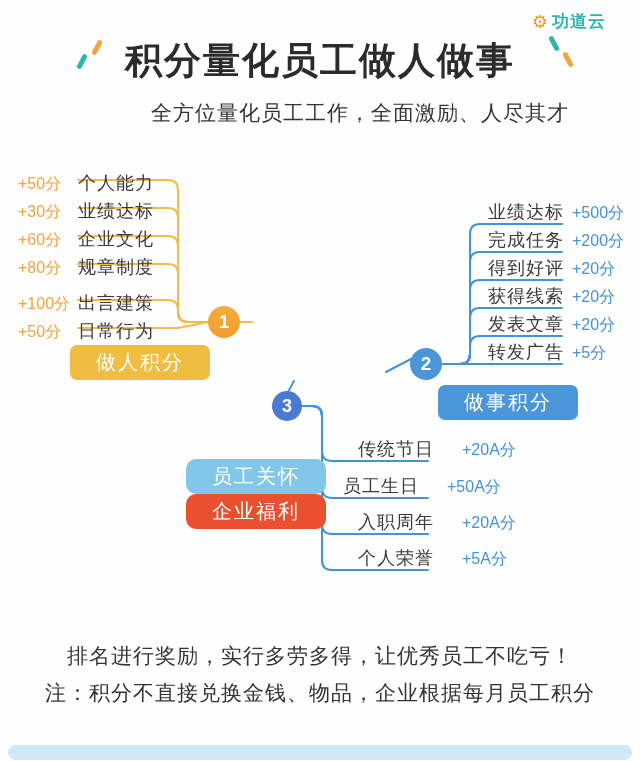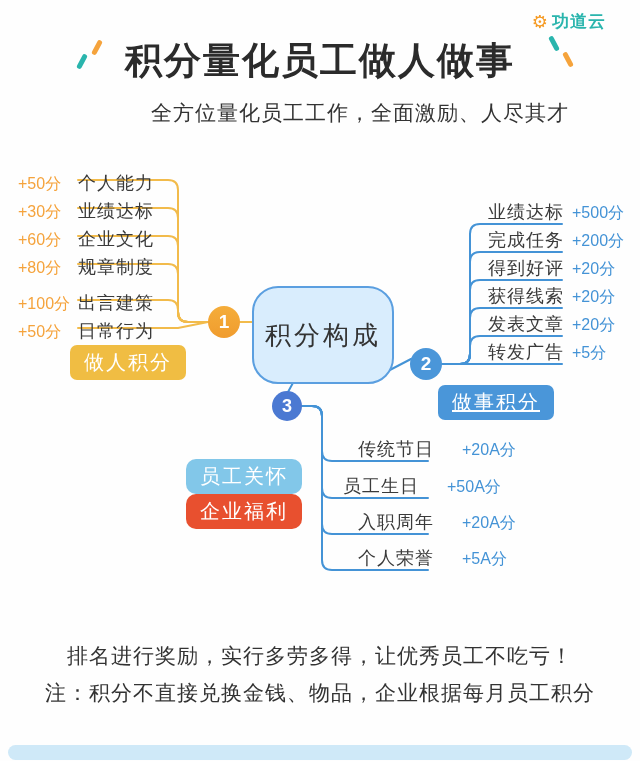--- a/index.html
+++ b/index.html
@@ -34,23 +34,23 @@
     display:flex;align-items:center;justify-content:center;
     font-size:26px;color:#333;letter-spacing:3px;z-index:2;}
 
   .badge{position:absolute;width:32px;height:32px;border-radius:50%;color:#fff;
     font-size:19px;font-weight:bold;display:flex;align-items:center;justify-content:center;z-index:3;}
   #badge1{left:208px;top:306px;background:linear-gradient(var(--c-badge1),#f09c2e);}
   #badge2{left:410px;top:348px;background:var(--c-badge2);}
   #badge3{left:272px;top:391px;width:30px;height:30px;background:var(--c-badge3);font-size:18px;}
 
   .pill{position:absolute;color:#fff;font-size:20px;letter-spacing:2px;
-    padding:4px 14px;border-radius:7px;z-index:3;white-space:nowrap;}
+    padding:4px 26px;border-radius:7px;z-index:3;white-space:nowrap;}
   #pill-person{left:70px;top:345px;background:var(--c-yellow-pill);}
-  #pill-work{left:438px;top:385px;background:var(--c-badge2);text-decoration:underline;}
+  #pill-work{left:438px;top:385px;background:var(--c-badge2);}
   #pill-care{left:186px;top:459px;background:var(--c-light-blue-pill);border-radius:10px;}
   #pill-welfare{left:186px;top:494px;background:var(--c-red-pill);border-radius:10px;}
 
   .item{position:absolute;z-index:2;white-space:nowrap;line-height:22px;height:22px;}
   .item .name{font-size:18px;color:#3a3a3a;letter-spacing:1px;}
   .item .score{font-size:16px;}
   .score-orange{color:var(--c-orange);}
   .score-blue{color:var(--c-blue);}
   .left-item .score{display:inline-block;width:60px;margin-top:16px;}
   .right-item .score{margin-left:8px;}
@@ -93,21 +93,20 @@
   </div>
 
   <span class="deco d1"></span>
   <span class="deco d2"></span>
   <span class="deco d3"></span>
   <span class="deco d4"></span>
 
   <h1 class="title">积分量化员工做人做事</h1>
   <div class="subtitle">全方位量化员工工作，全面激励、人尽其才</div>
 
-  <div class="center-node">积分构成</div>
 
   <div class="badge" id="badge1">1</div>
   <div class="badge" id="badge2">2</div>
   <div class="badge" id="badge3">3</div>
 
   <div class="pill" id="pill-person">做人积分</div>
   <div class="pill" id="pill-work">做事积分</div>
   <div class="pill" id="pill-care">员工关怀</div>
   <div class="pill" id="pill-welfare">企业福利</div>
 

